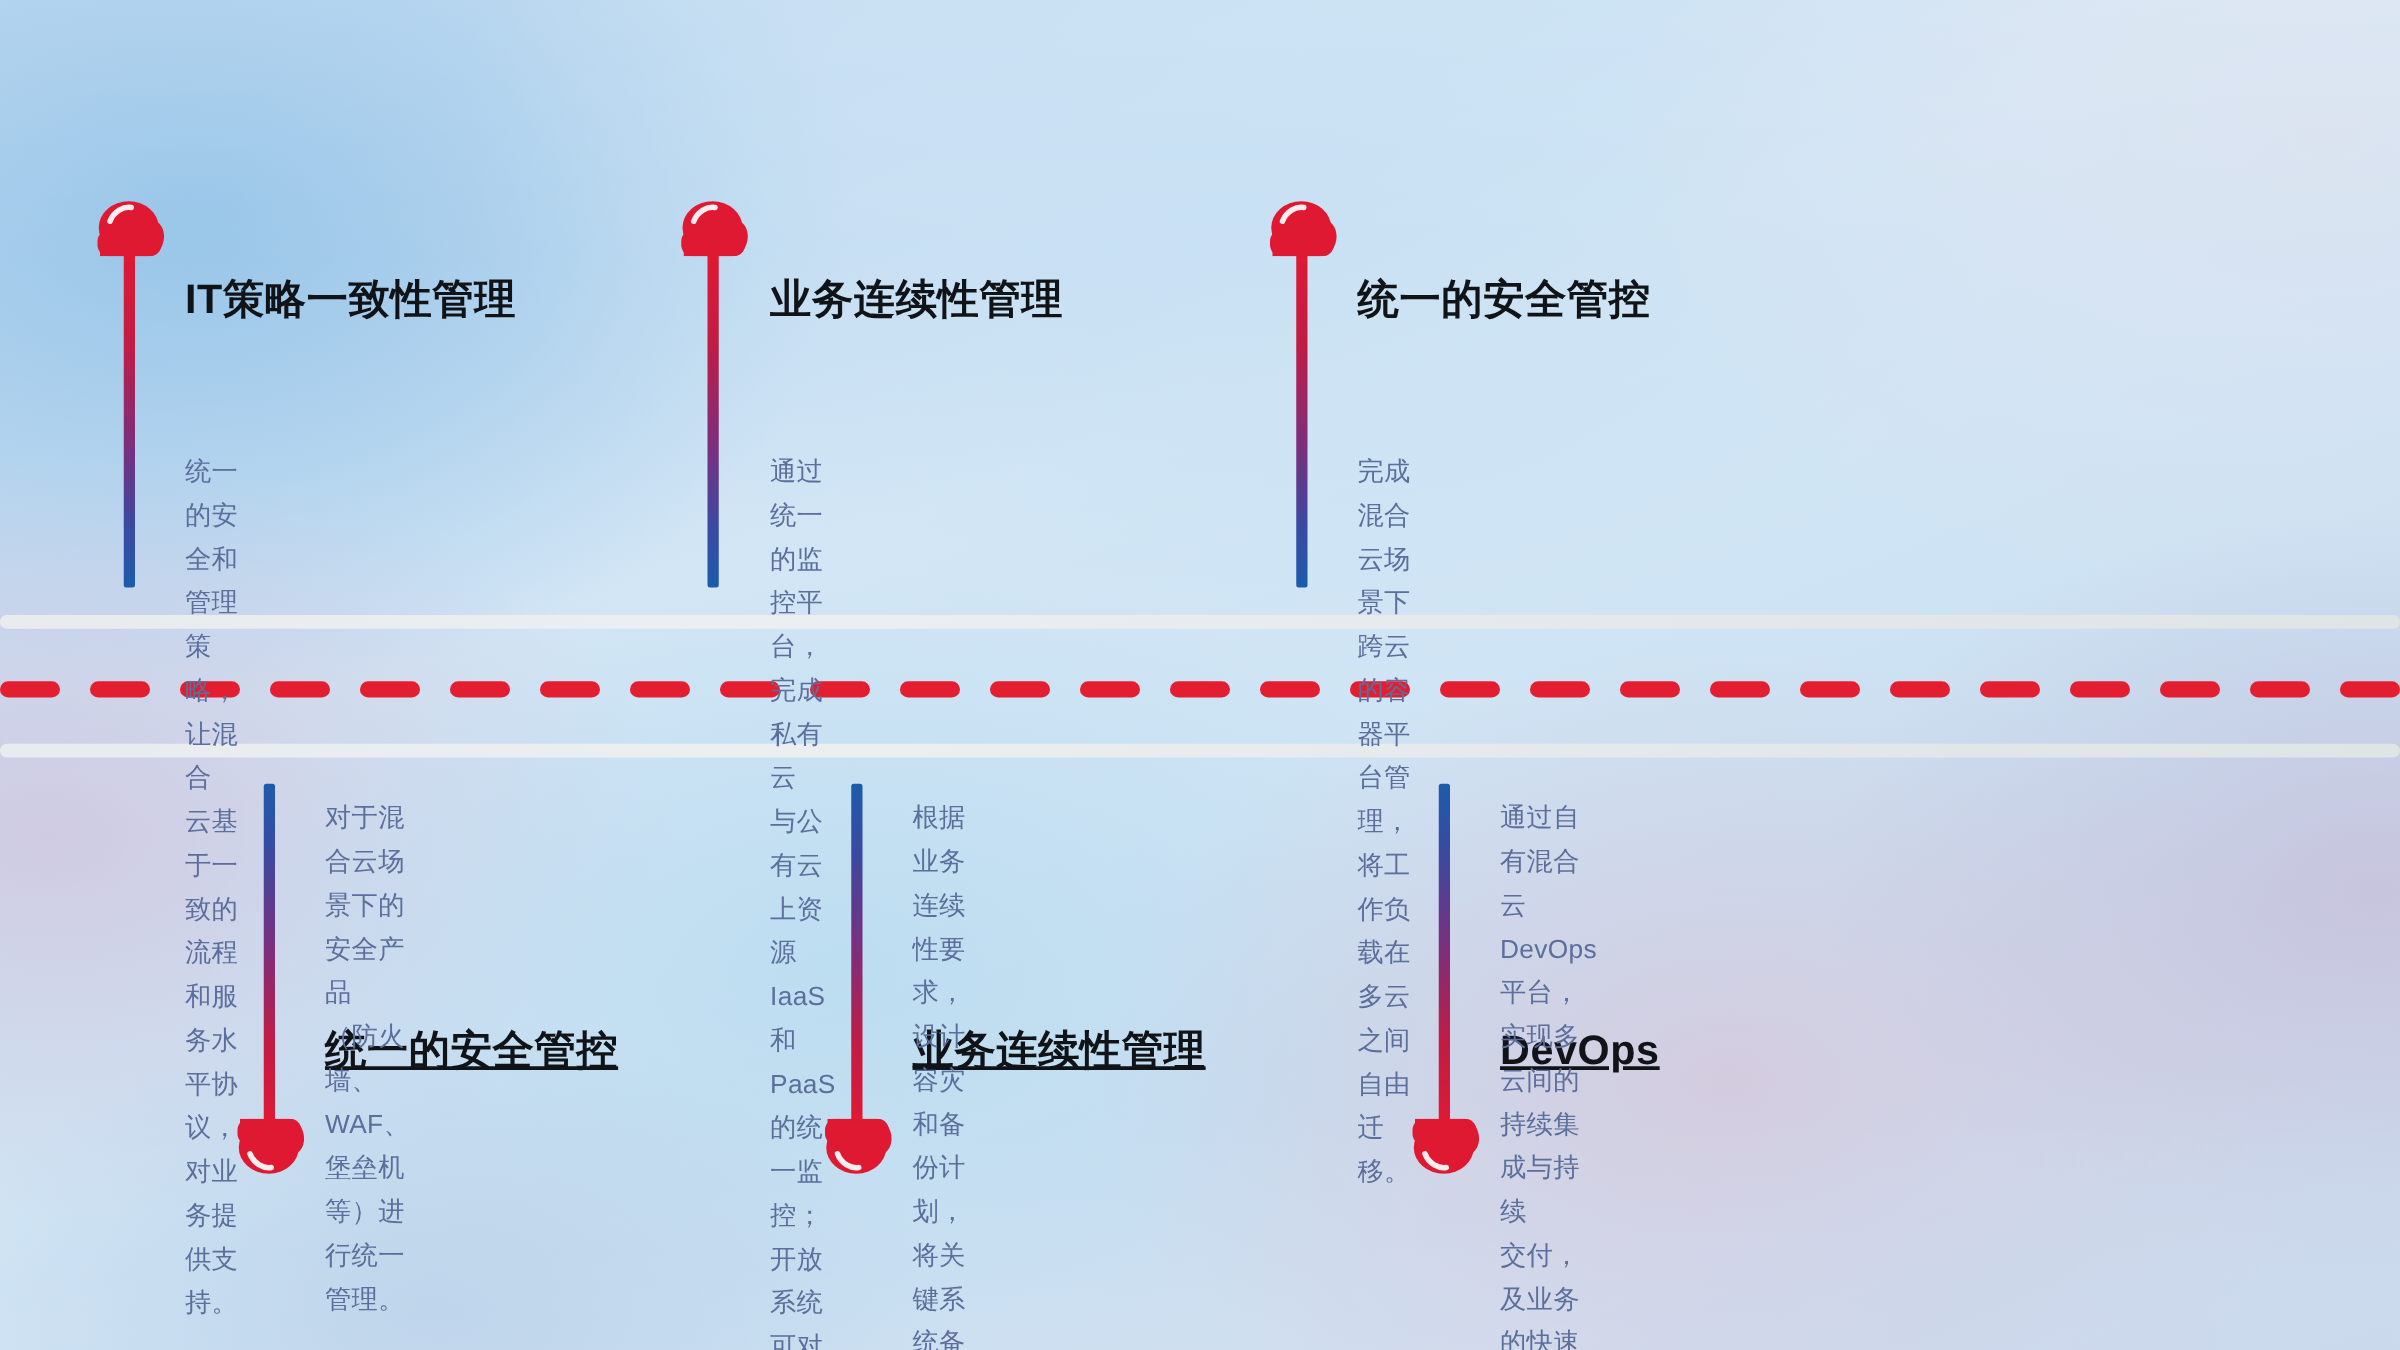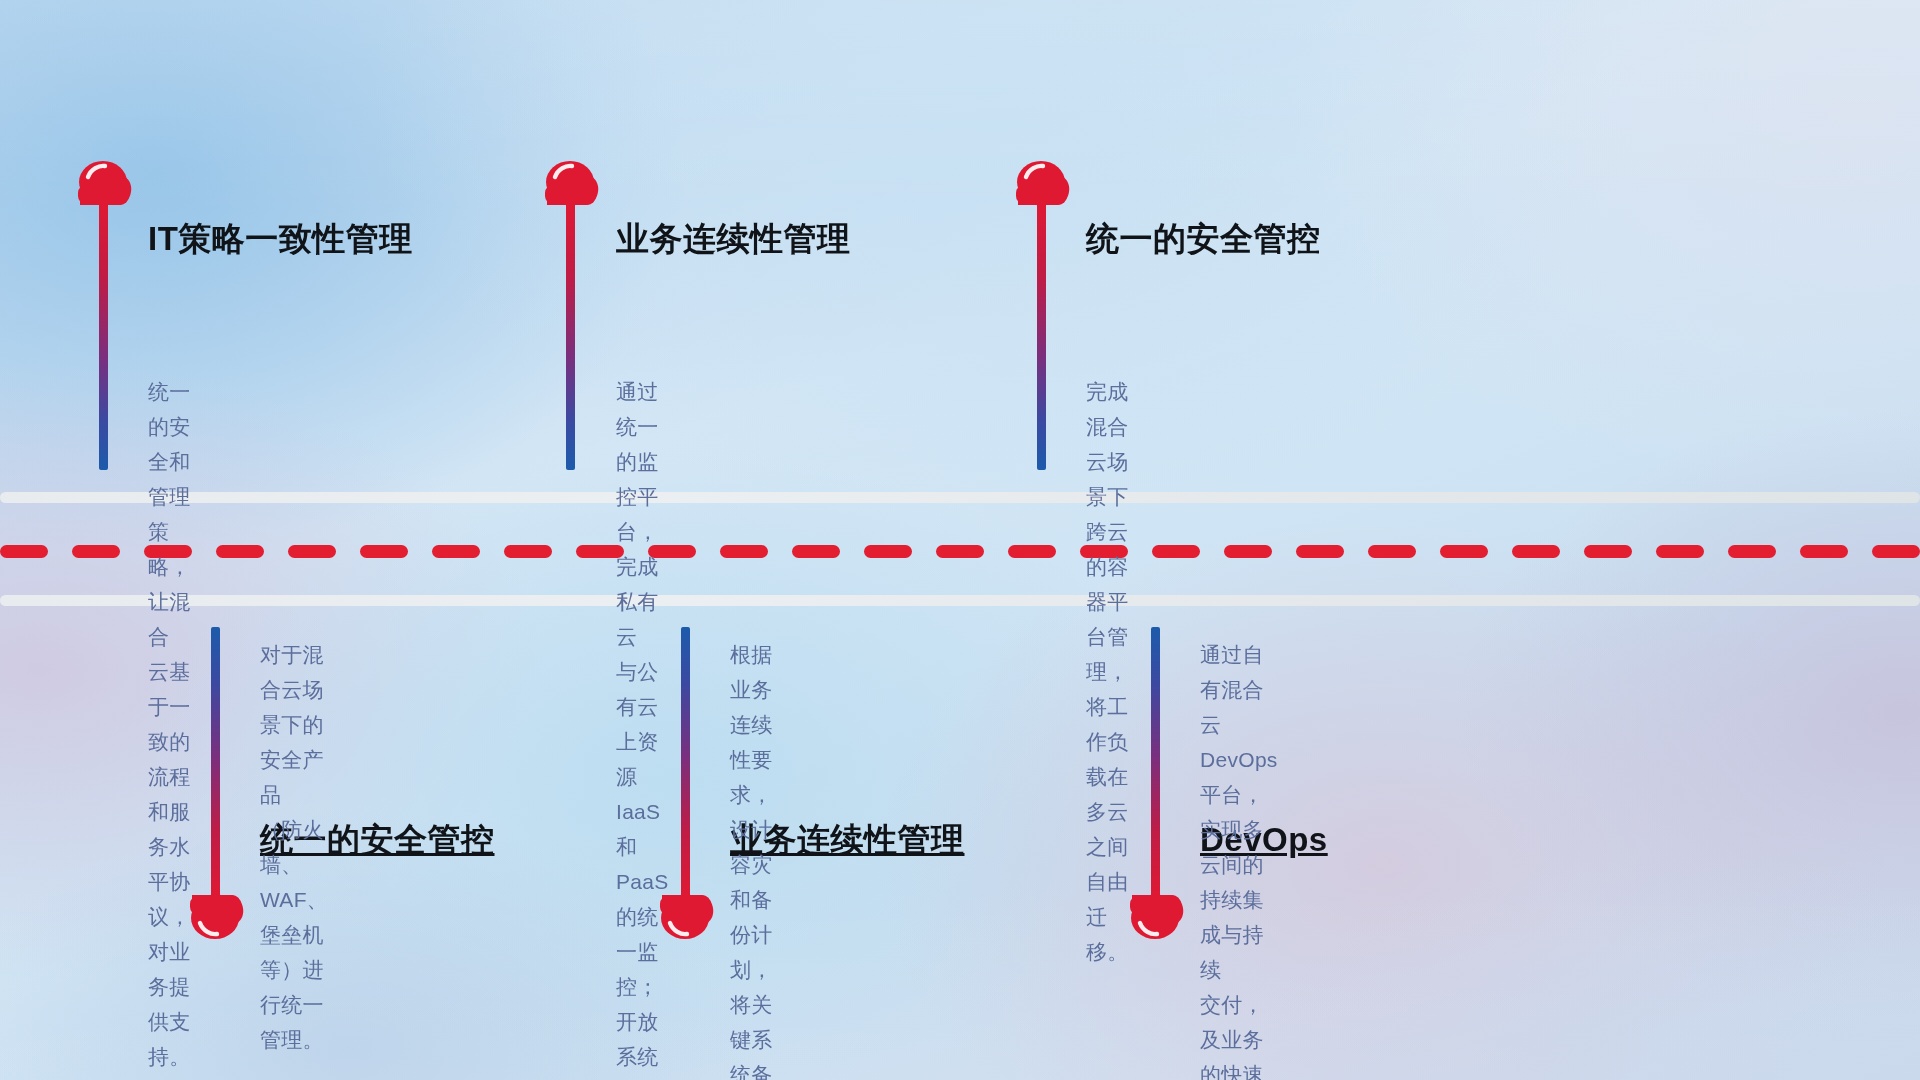--- a/index.html
+++ b/index.html
@@ -58,21 +58,21 @@
     font-size:33px; font-weight:bold; color:#101418;
     letter-spacing:.5px; white-space:nowrap; line-height:1;
   }
   .body-text {
     font-size:21px; line-height:35px; color:#5b6e9c;
     letter-spacing:.3px; white-space:pre-line;
   }
   .top-cloud { position:absolute; top:160px; }
   .top-stem  { position:absolute; top:202px; height:268px; }
   .top-head  { position:absolute; top:222px; }
-  .top-body  { position:absolute; top:360px;margin-top:14px; }
+  .top-body  { position:absolute; top:360px; }
 
   
   .bot-cloud { position:absolute; top:895px; }
   .bot-stem  { position:absolute; top:627px; height:270px; }
   .bot-head  { position:absolute; top:823px;text-decoration:underline; }
   .bot-body  { position:absolute; top:637px; }
 </style>
 </head>
 <body>
 

